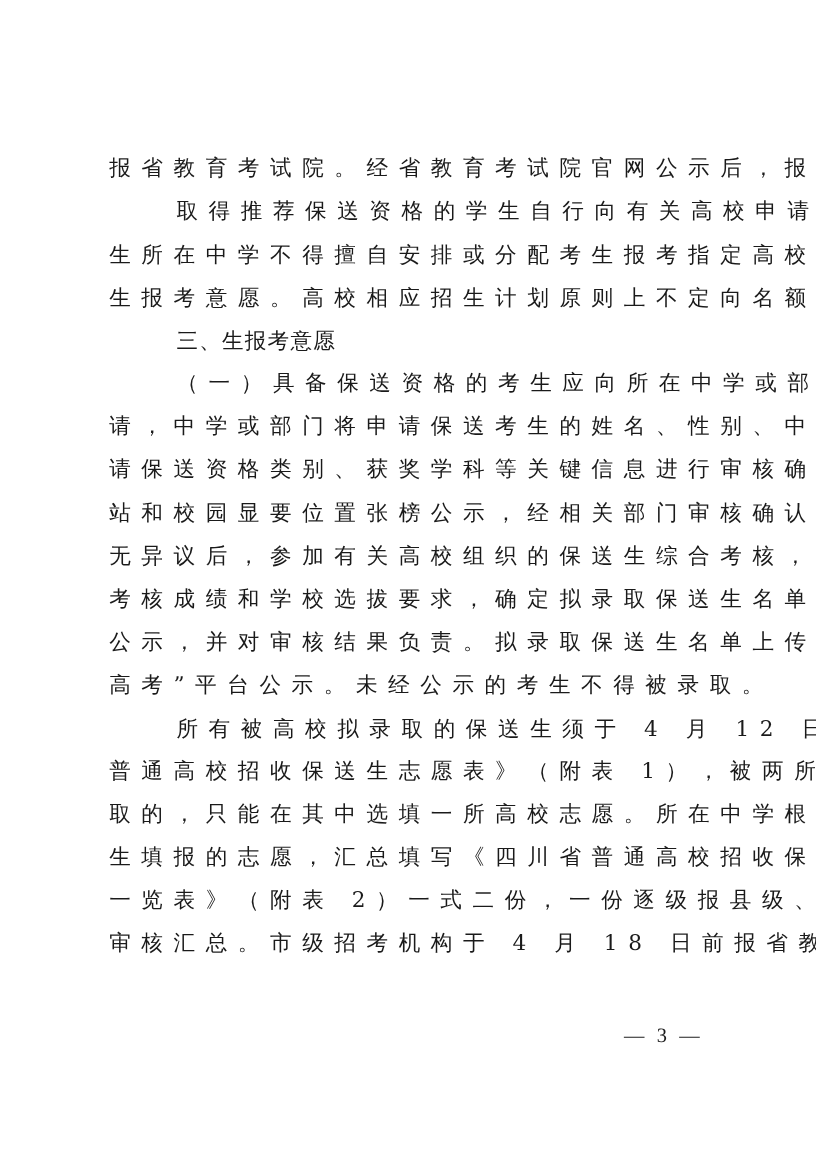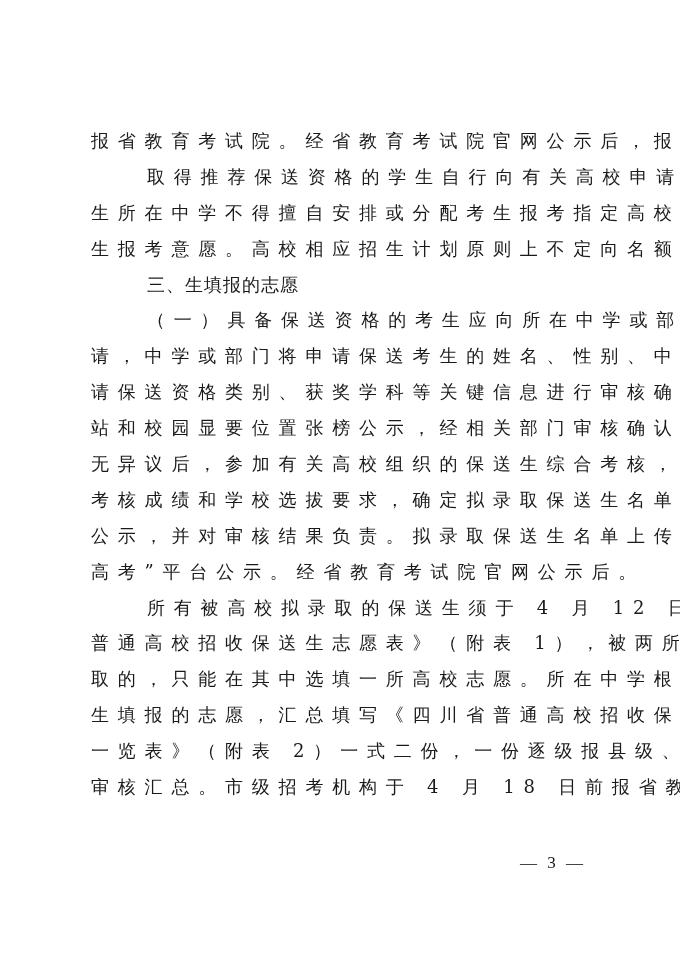--- a/index.html
+++ b/index.html
@@ -59,29 +59,29 @@
   }
 </style>
 </head>
 <body>
 
 <div class="page">
   <div class="line">报省教育考试院。经省教育考试院官网公示后，报教育部“阳光</div>
   <div class="line indent">取得推荐保送资格的学生自行向有关高校申请专项测试。学</div>
   <div class="line">生所在中学不得擅自安排或分配考生报考指定高校，不得干涉学</div>
   <div class="line last">生报考意愿。高校相应招生计划原则上不定向名额到中学。</div>
-  <div class="line heading indent">三、生填报的志愿</div>
+  <div class="line heading indent">三、生报考意愿</div>
   <div class="line indent">（一）具备保送资格的考生应向所在中学或部门提出保送申</div>
   <div class="line">请，中学或部门将申请保送考生的姓名、性别、中学、班级、申</div>
   <div class="line">请保送资格类别、获奖学科等关键信息进行审核确认并在校园网</div>
   <div class="line">站和校园显要位置张榜公示，经相关部门审核确认并经多级公示</div>
   <div class="line">无异议后，参加有关高校组织的保送生综合考核，高校根据综合</div>
   <div class="line">考核成绩和学校选拔要求，确定拟录取保送生名单并在本校网站</div>
   <div class="line">公示，并对审核结果负责。拟录取保送生名单上传教育部“阳光</div>
-  <div class="line last">高考”平台公示。经省教育考试院官网公示后。</div>
+  <div class="line last">高考”平台公示。未经公示的考生不得被录取。</div>
   <div class="line indent">所有被高校拟录取的保送生须于 4 月 12 日前填报《四川省</div>
   <div class="line">普通高校招收保送生志愿表》（附表 1），被两所及以上高校拟录</div>
   <div class="line">取的，只能在其中选填一所高校志愿。所在中学根据拟录取保送</div>
   <div class="line">生填报的志愿，汇总填写《四川省普通高校招收保送生基本情况</div>
   <div class="line">一览表》（附表 2）一式二份，一份逐级报县级、市级招考机构</div>
   <div class="line">审核汇总。市级招考机构于 4 月 18 日前报省教育考试院，另一</div>
 </div>
 
 <div class="page-number">— 3 —</div>
 

